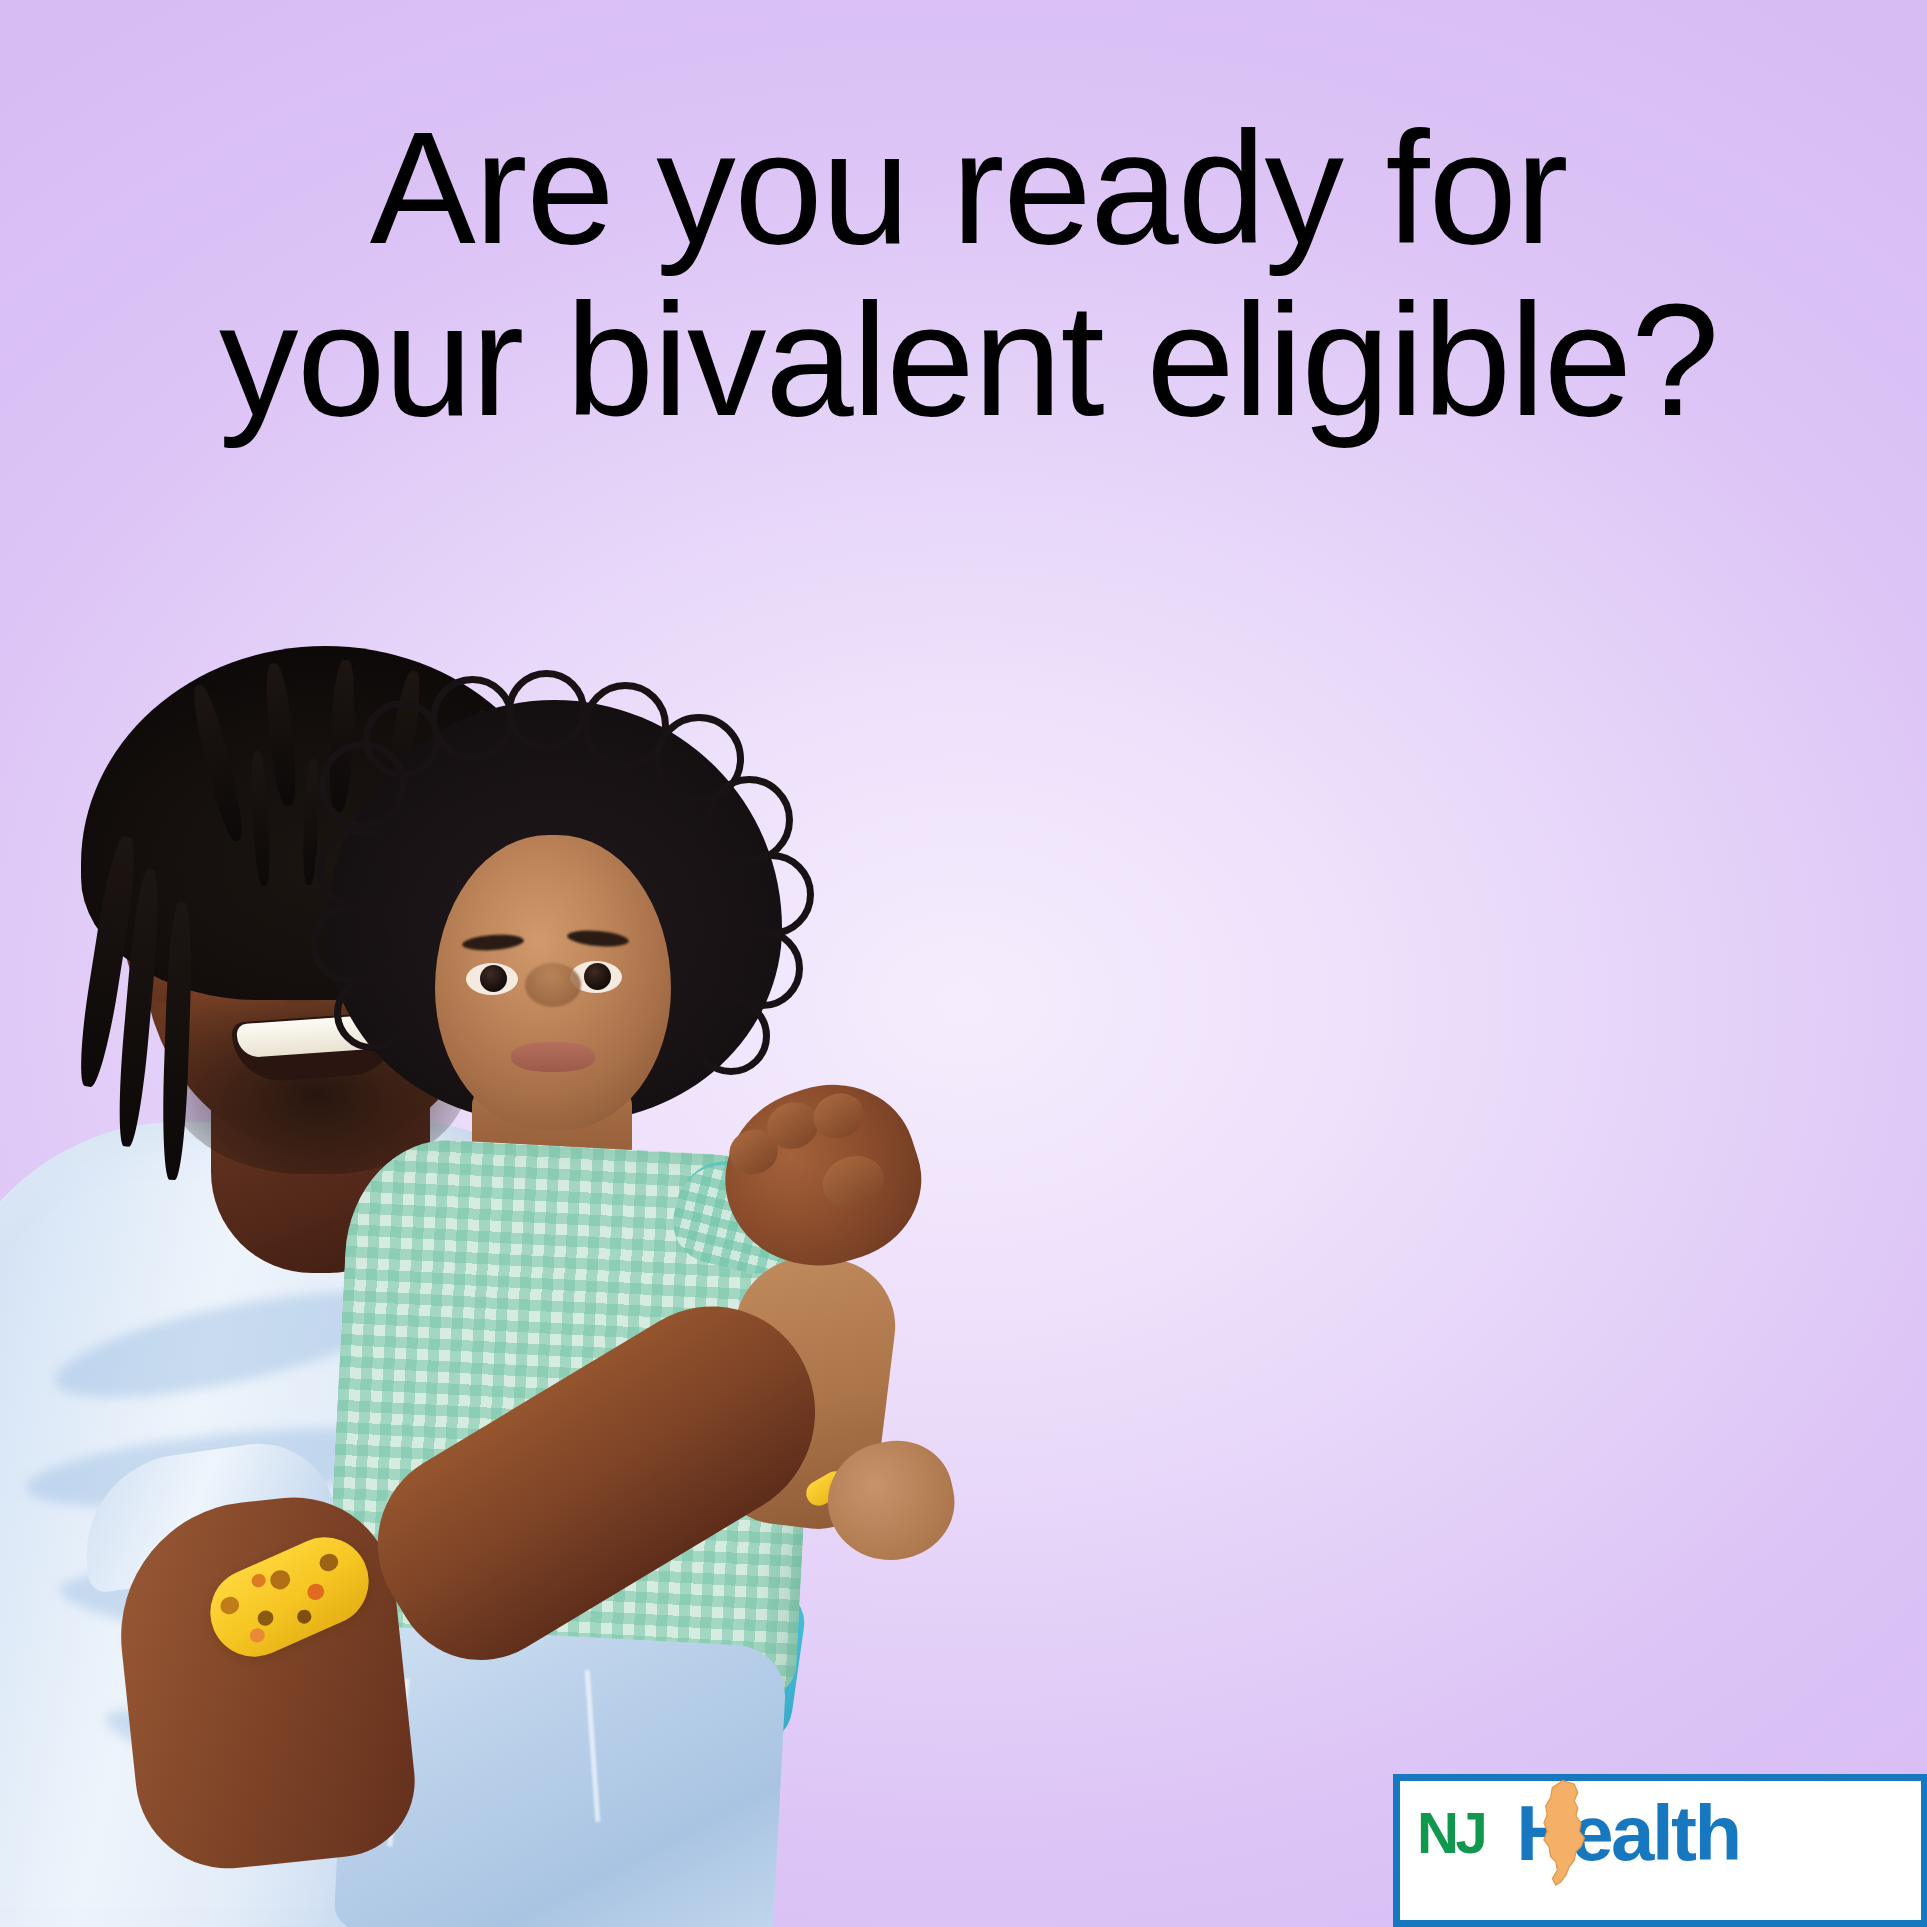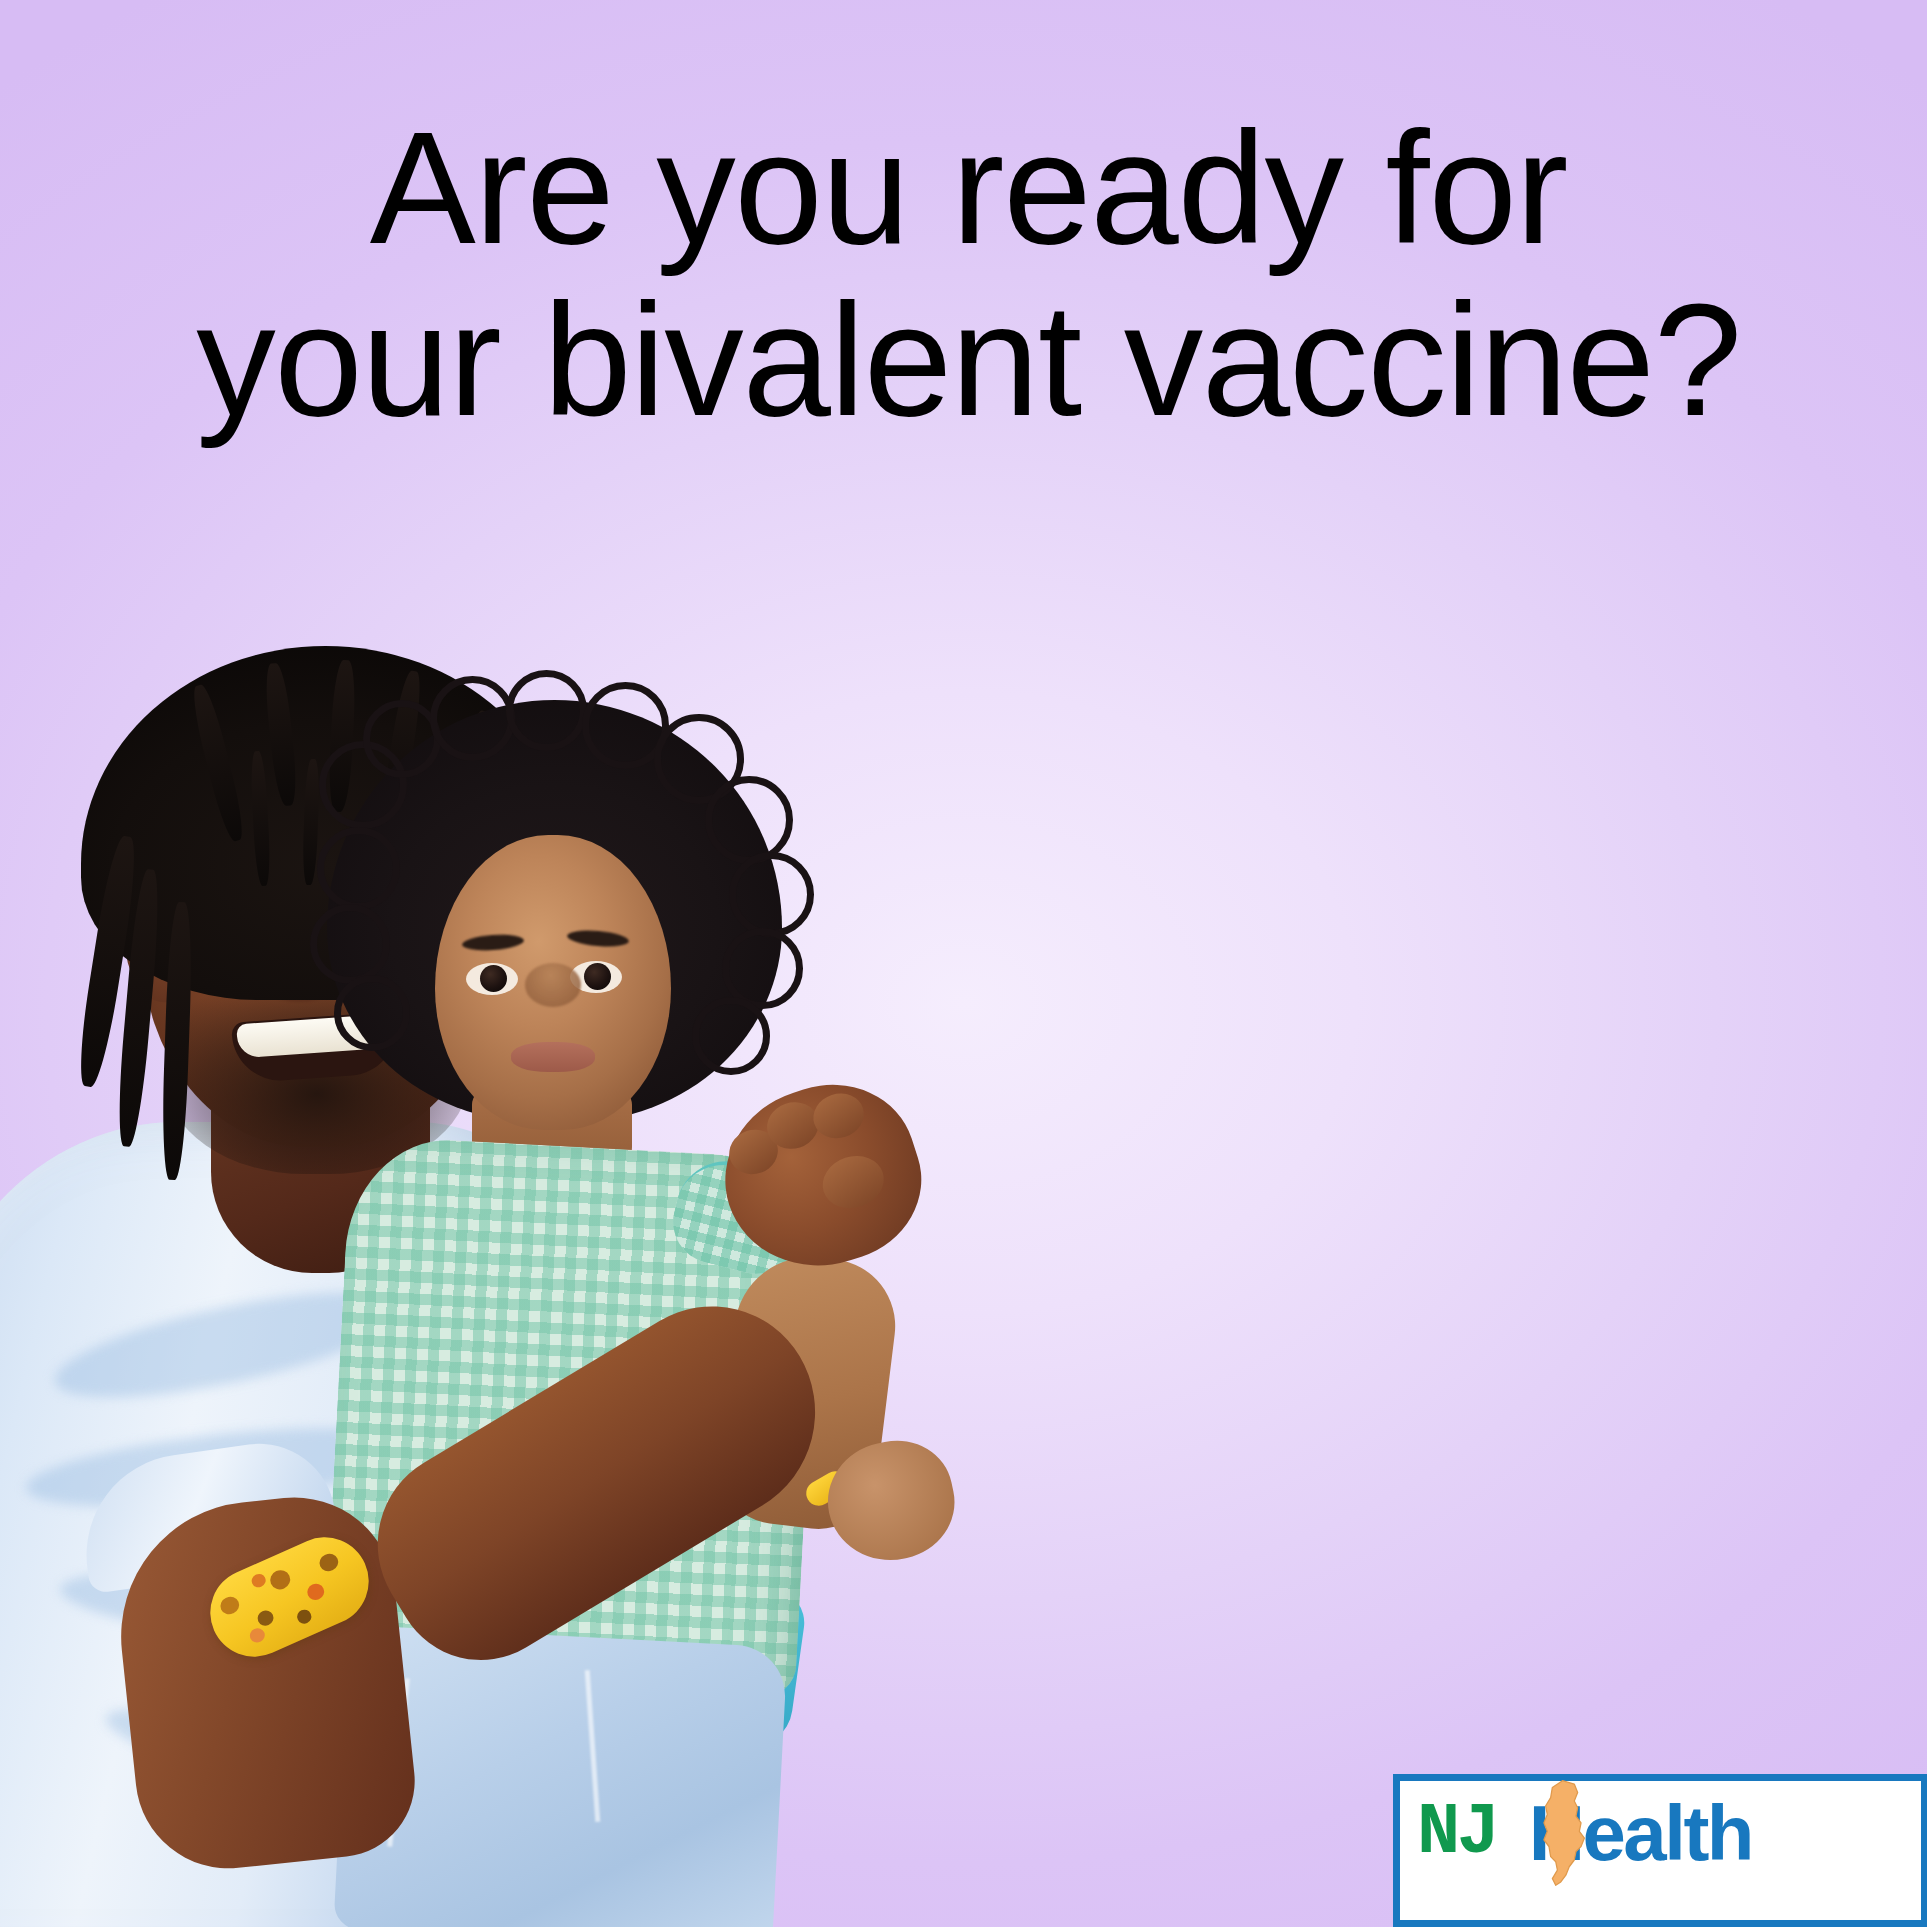--- a/index.html
+++ b/index.html
@@ -402,26 +402,26 @@
     box-sizing: border-box;
     padding: 8.4px 11.8px 6.7px 17px;
   }
   .logo-top {
     position: relative;
     height: 88px;
     display: flex;
     align-items: center;
   }
   .logo-nj {
-    font-size: 72px;
+    font-size: 58px;
     font-weight: bold;
     color: #10994e;
     letter-spacing: -3.4px;
     line-height: 1;
-    font-family: Liberation Mono, monospace;
+    font-family: Liberation Sans, sans-serif;
   }
   .logo-health {
     font-size: 78px;
     font-weight: bold;
     color: #1878bf;
     letter-spacing: -2.5px;
     line-height: 1;
     margin-left: 32px;
     font-family: "Liberation Sans", sans-serif;
   }
@@ -534,21 +534,21 @@
       <div class="spot" style="left:71px;  top:15px; width:20px; height:18.6px; background:#b26f16;"></div>
       <div class="spot" style="left:100px; top:42px; width:17px; height:16px; background:#e06a1e;"></div>
       <div class="spot" style="left:123px; top:20px; width:18.6px; height:17px; background:#9c6314;"></div>
       <div class="spot" style="left:30px;  top:59px; width:15px; height:14.3px; background:#e8893a;"></div>
       <div class="spot" style="left:81px;  top:61px; width:14.3px; height:13.5px; background:#7d500f;"></div>
       <div class="spot" style="left:54px;  top:10px; width:13.5px; height:12.6px; background:#de7b22;"></div>
     </div>
   </div>
 
   <div class="headline">Are you ready for
-your bivalent vaccine?</div>
+your bivalent eligible?</div>
 
 
 
   <div class="logo-panel">
     <div class="logo-top">
       <span class="logo-nj">NJ</span>
       <span class="logo-health">Health</span>
       <svg class="nj-state" viewBox="0 0 66 128">
         <path d="M30 2 L44 6 L48 16 L44 26 L48 34 L46 44 L52 52 L50 62 L56 70 L52 80 L46 86 L44 96 L38 104 L34 114 L28 122 L22 126 L18 118 L24 108 L22 98 L16 92 L14 80 L8 72 L12 62 L8 52 L12 42 L10 32 L16 22 L18 10 Z" fill="#f5b067" stroke="#e09a4c" stroke-width="1.5" stroke-linejoin="round"></path>
       </svg>

